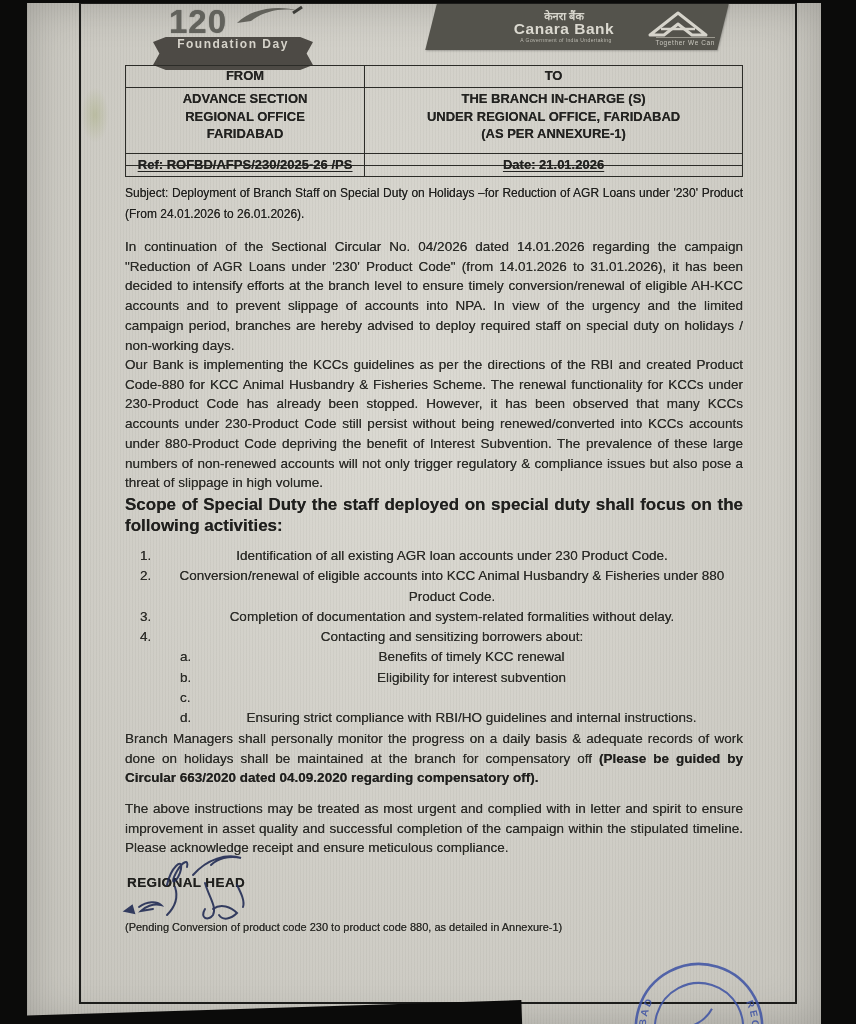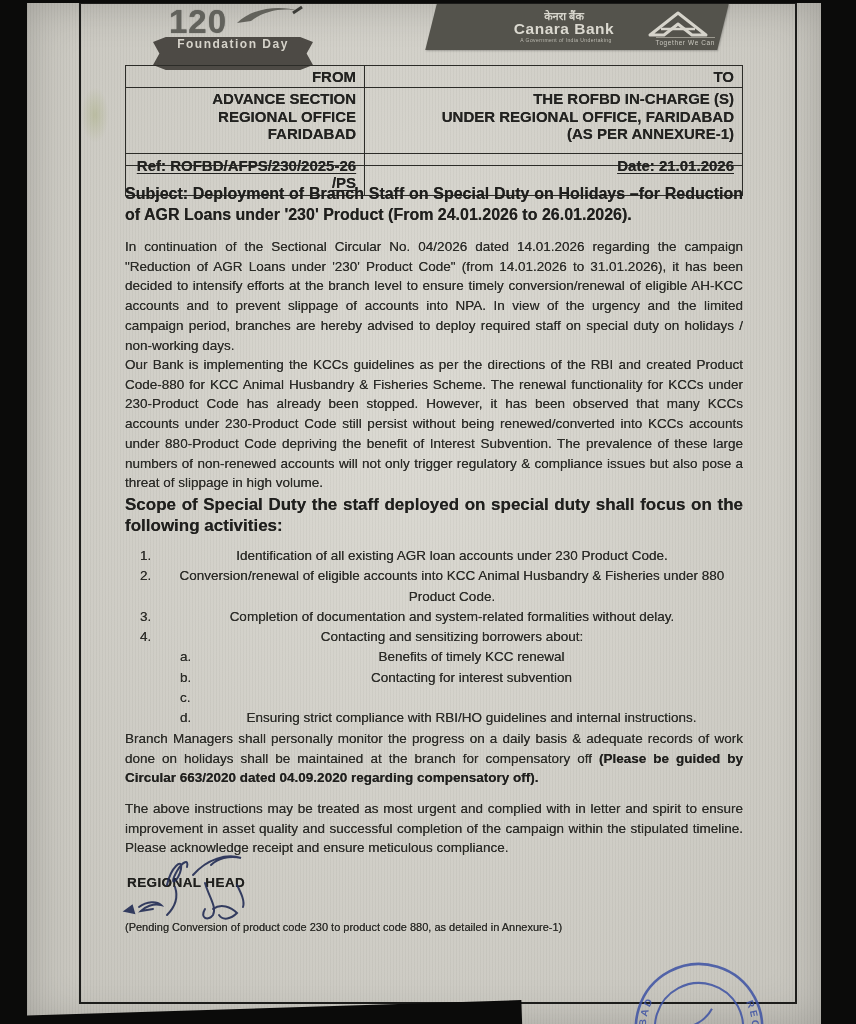--- a/index.html
+++ b/index.html
@@ -34,29 +34,29 @@
   .bank-sub{position:absolute;left:60px;top:33px;width:150px;text-align:center;color:#bdbbb2;font-size:5px;letter-spacing:.4px;}
   .bank-mark{position:absolute;right:14px;top:5px;}
   .bank-tag{position:absolute;right:8px;bottom:4px;color:#c9c7be;font-size:6.5px;letter-spacing:.6px;border-top:1px solid #9b998f;padding-top:1px;}
 
   
   .content{position:absolute;left:98px;top:62px;width:618px;}
   .blk{position:absolute;left:0;right:0;}
   .ink{text-shadow:0 0 .6px rgba(52,52,48,.85);}
 
   table{border-collapse:collapse;width:100%;table-layout:fixed;}
-  .addr-table td,.addr-table th,.ref-table td{border:1.6px solid #2c2c28;font-size:15px;
-        color:#222220;text-align:right;vertical-align:top;padding:2px 8px;}
+  .addr-table td,.addr-table th,.ref-table td{border:1.6px solid #2c2c28;font-size:13px;
+        color:#222220;text-align:center;vertical-align:top;padding:2px 8px;}
   .addr-table th{font-weight:bold;height:17px;}
   .addr-table td{padding-bottom:22px;line-height:17.5px;font-weight:bold;}
   .col-from{width:36%;}
   .ref-table td{font-weight:bold;padding:3px 8px 4px;}
   .u{text-decoration:underline;text-underline-offset:2px;}
 
-  .subject{font-weight:bold;font-size:16px;line-height:21px;text-align:justify;color:#1f1f1d;}
+  .subject{font-weight:normal;font-size:12px;line-height:21px;text-align:justify;color:#1f1f1d;}
   .para{font-size:13.5px;line-height:19.7px;text-align:justify;}
   .bold{font-weight:bold;color:#1f1f1d;}
   .scope{font-weight:bold;font-size:17px;line-height:21px;text-align:justify;color:#1f1f1d;}
   .li{display:flex;font-size:13.5px;line-height:20.3px;padding-left:15px;}
   .li .n{flex:0 0 21px;}
   .li .t{flex:1;text-align:center;}
   .li.sub{padding-left:55px;}
   .li.sub .n{flex:0 0 20px;}
 
   .sign{height:58px;}
@@ -107,21 +107,21 @@
             <th class="col-from">FROM</th>
             <th>TO</th>
           </tr>
           <tr>
             <td>
               <div>ADVANCE SECTION</div>
               <div>REGIONAL OFFICE</div>
               <div>FARIDABAD</div>
             </td>
             <td>
-              <div>THE ROFBD IN-CHARGE (S)</div>
+              <div>THE BRANCH IN-CHARGE (S)</div>
               <div>UNDER REGIONAL OFFICE, FARIDABAD</div>
               <div>(AS PER ANNEXURE-1)</div>
             </td>
           </tr>
         </tbody>
           </table>
       </div>
 
       <div class="blk" style="top:88px;">
         <table class="ref-table">
@@ -158,21 +158,21 @@
         <div class="li">
           <span class="n">4.</span>
           <span class="t">Contacting and sensitizing borrowers about:</span>
         </div>
         <div class="li sub">
           <span class="n">a.</span>
           <span class="t">Benefits of timely KCC renewal</span>
         </div>
         <div class="li sub">
           <span class="n">b.</span>
-          <span class="t">Contacting for interest subvention</span>
+          <span class="t">Eligibility for interest subvention</span>
         </div>
         <div class="li sub">
           <span class="n">c.</span>
         </div>
         <div class="li sub">
           <span class="n">d.</span>
           <span class="t">Ensuring strict compliance with RBI/HO guidelines and internal instructions.</span>
         </div>
       </div>
 

